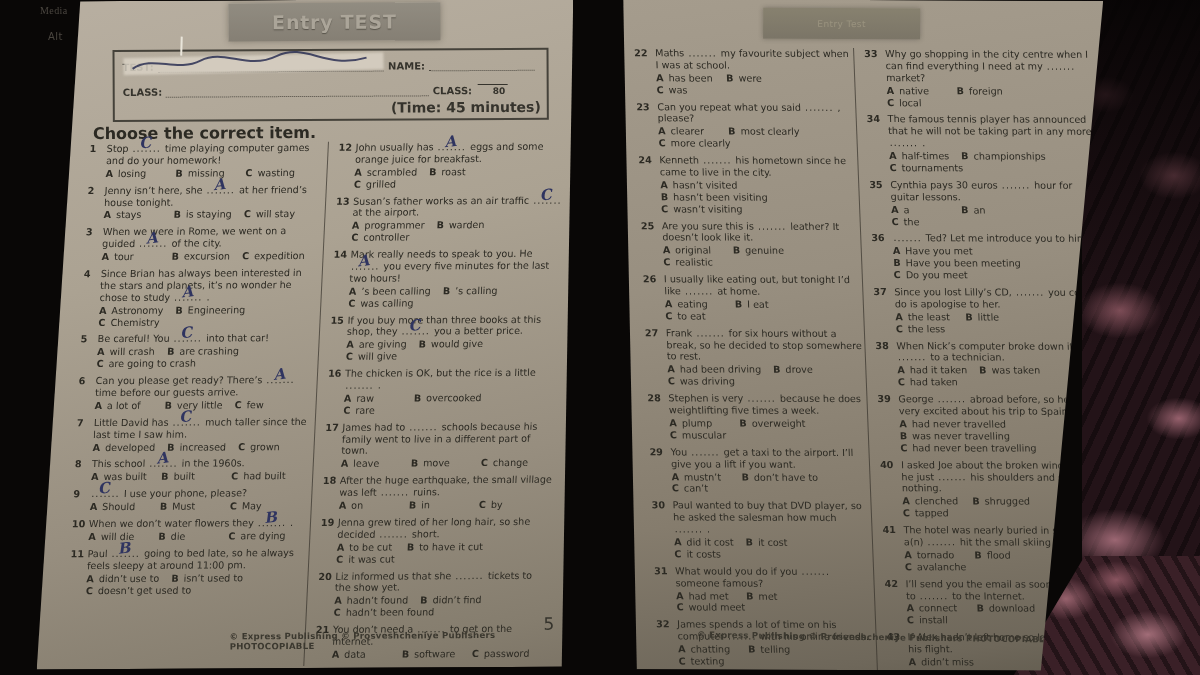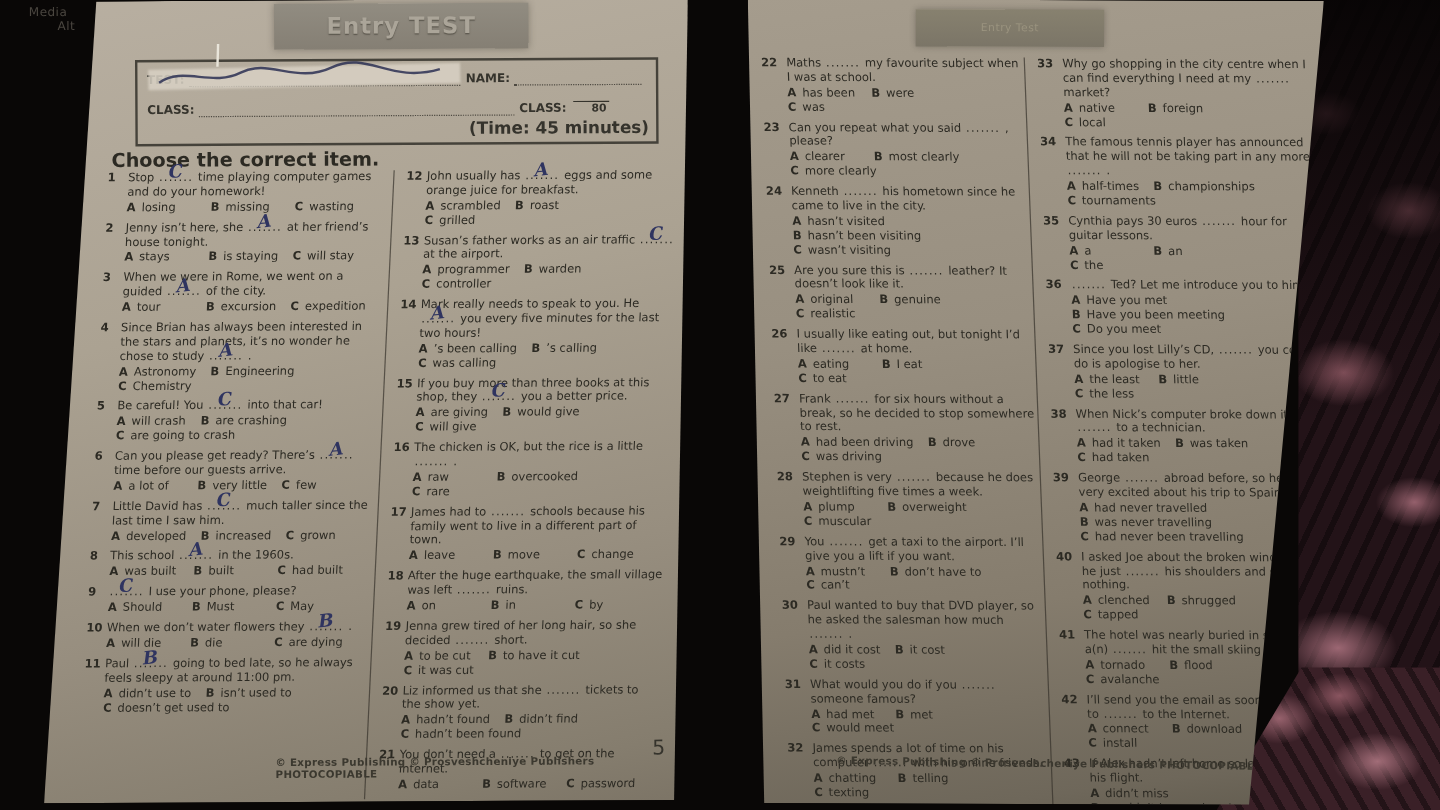--- a/index.html
+++ b/index.html
@@ -116,22 +116,22 @@
     background:linear-gradient(180deg,#87816f,#7b7567);
     display:flex;align-items:center;justify-content:center;
     box-shadow:0 0 5px rgba(30,28,24,.3);
   }
   .mini-title span{font-size:9px;color:#9a937f;letter-spacing:.4px;}
 </style>
 </head>
 <body>
 
 <div>
-  <span class="kb-key" style="left:24px;top:5px;">Media</span>
-  <span class="kb-key" style="left:48px;top:17px;">Alt</span>
+  <span class="kb-key" style="left:40px;top:5px;font-family:Liberation Serif, serif;">Media</span>
+  <span class="kb-key" style="left:48px;top:31px;">Alt</span>
   <span class="kb-key" style="left:1113px;top:4px;">5</span>
   <span class="kb-key" style="left:1169px;top:11px;">6</span>
   <span class="kb-key" style="left:1119px;top:56px;">2</span>
   <span class="kb-key" style="left:1175px;top:61px;">3</span>
   <span class="kb-key" style="left:1062px;top:70px;">End</span>
   <span class="kb-key" style="left:1168px;top:79px;font-size:8px;">Pg Dn</span>
   <span class="kb-key" style="left:1066px;top:122px;">Insert</span>
   <span class="kb-key" style="left:1178px;top:134px;">Del</span>
   <span class="kb-glyph" style="left:1124px;top:68px;">↓</span>
   <span class="kb-glyph" style="left:1184px;top:30px;">→</span>

